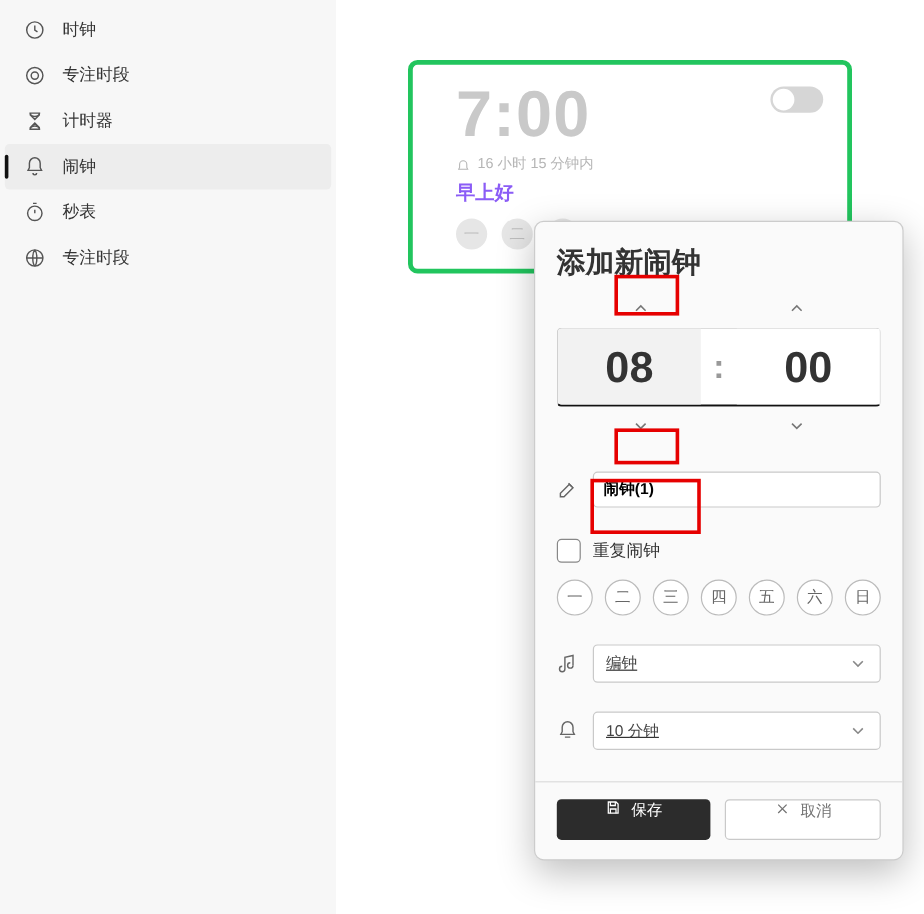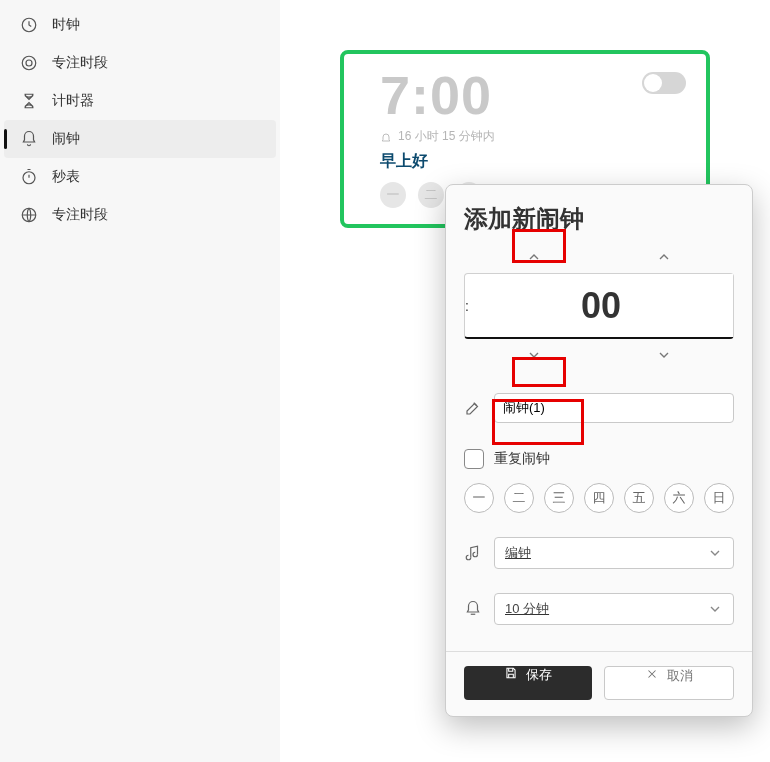--- a/index.html
+++ b/index.html
@@ -14,39 +14,39 @@
   .nav-item.active::before { content:""; position:absolute; left:0; top:9px; bottom:9px; width:3px; background:#111; border-radius:2px; }
   .nav-icon { width: 18px; height: 18px; flex: 0 0 18px; color: #555; }
   .nav-label { flex: 1; }
 
   
   .main { flex: 1; background: #fff; padding: 50px 20px 20px 60px; position: relative; }
   .alarm-card { width: 370px; border: 4px solid #22c55e; border-radius: 8px; padding: 14px 20px 16px 36px; background: #fff; position: relative; }
   .alarm-time { font-size: 54px; font-weight: 600; color: #c9c9c9; letter-spacing: 1px; line-height: 1; }
   .alarm-sub { display:flex; align-items:flex-end; gap:6px; font-size: 12px; color: #b5b5b5; margin-top: 6px; }
   .alarm-sub .bell { width:12px; height:12px; }
-  .alarm-title { font-size: 16px; font-weight: 600; color: #0c4a6e; margin-top: 6px; }
+  .alarm-title { font-size: 16px; font-weight: 600; color: #8b5cf6; margin-top: 6px; }
   .chips { display:flex; gap:12px; margin-top: 10px; }
   .chip { width:26px; height:26px; border-radius:50%; background:#e6e6e6; display:flex; align-items:center; justify-content:center; color:#bdbdbd; font-size:13px; }
   .toggle { position:absolute; top:18px; right:20px; width:44px; height:22px; background:#d6d6d6; border-radius:11px; }
   .toggle::after { content:""; position:absolute; top:2px; left:2px; width:18px; height:18px; background:#fff; border-radius:50%; }
 
   
   .dialog { position:absolute; top:184px; left:445px; width:308px; background:#fafafa; border:1px solid #ccc; border-radius:8px; box-shadow: 0 10px 30px rgba(0,0,0,0.25); padding:18px 18px 16px 18px; font-size:14px; color:#333; }
   .dlg-title { font-size:24px; font-weight:700; margin-bottom:10px; }
   .spin-row { display:flex; justify-content:center; gap:90px; }
   .spin-btn { width:40px; height:24px; display:flex; align-items:center; justify-content:center; cursor:pointer; color:#777; }
   .time-box { display:flex; align-items:center; justify-content:center; margin:4px auto 4px auto; border:1px solid #d0d0d0; border-bottom:2px solid #111; border-radius:4px; height:66px; background:#fff; }
   .time-half { flex:1; text-align:center; font-size:36px; font-weight:700; background:#f2f2f2; height:100%; display:flex; align-items:center; justify-content:center; }
   .time-half + .colon { width:30px; text-align:center; font-size:28px; color:#999; font-weight:600; }
   .time-half.first { border-top-left-radius:3px; border-bottom-left-radius:3px; }
   .time-half.second { background:#fff; }
   .field-row { display:flex; align-items:center; gap:12px; margin-top:26px; }
   .field-icon { width:18px; height:18px; color:#666; flex:0 0 18px; }
-  .text-input { flex:1; height:30px; border:1px solid #c9c9c9; border-radius:4px; padding:0 8px; font-size:13px; background:#fff; }
+  .text-input { flex:1; height:30px; border:1px solid #c9c9c9; border-radius:4px; padding:0 8px; font-size:13px; background:#fff;font-weight:bold; }
   .check-row { display:flex; align-items:center; gap:10px; margin-top:26px; }
   .checkbox { width:20px; height:20px; border:1px solid #888; border-radius:4px; background:#fff; }
   .days { display:flex; gap:10px; margin-top:14px; }
   .day { width:30px; height:30px; border:1px solid #bbb; border-radius:50%; display:flex; align-items:center; justify-content:center; font-size:13px; color:#666; background:#fff; cursor:pointer; }
   .select-row { display:flex; align-items:center; gap:12px; margin-top:24px;text-decoration:underline; }
   .select { flex:1; height:32px; border:1px solid #c9c9c9; border-radius:4px; background:#fff; display:flex; align-items:center; justify-content:space-between; padding:0 10px; font-size:13px; color:#444; }
   .footer-sep { height:1px; background:#ddd; margin:26px -18px 14px -18px; }
   .btn-row { display:flex; gap:12px; }
   .btn { flex:1; height:34px; border-radius:4px; display:flex; align-items:flex-start; justify-content:center; gap:8px; font-size:13px; cursor:pointer; }
   .btn.primary { background:#2c2c2c; color:#fff; }
@@ -153,20 +153,21 @@
           </svg>
         </div>
       <div class="spin-btn">
           <svg class="chev" viewBox="0 0 24 24" fill="none" stroke="currentColor" stroke-width="2">
             <path d="M6 15l6-6 6 6"></path>
           </svg>
         </div>
     </div>
 
     <div class="time-box">
+      <div class="time-half first">08</div>
       <div class="colon">:</div>
       <div class="time-half second">00</div>
     </div>
 
     <div class="spin-row">
       <div class="spin-btn">
           <svg class="chev" viewBox="0 0 24 24" fill="none" stroke="currentColor" stroke-width="2">
             <path d="M6 9l6 6 6-6"></path>
           </svg>
         </div>

